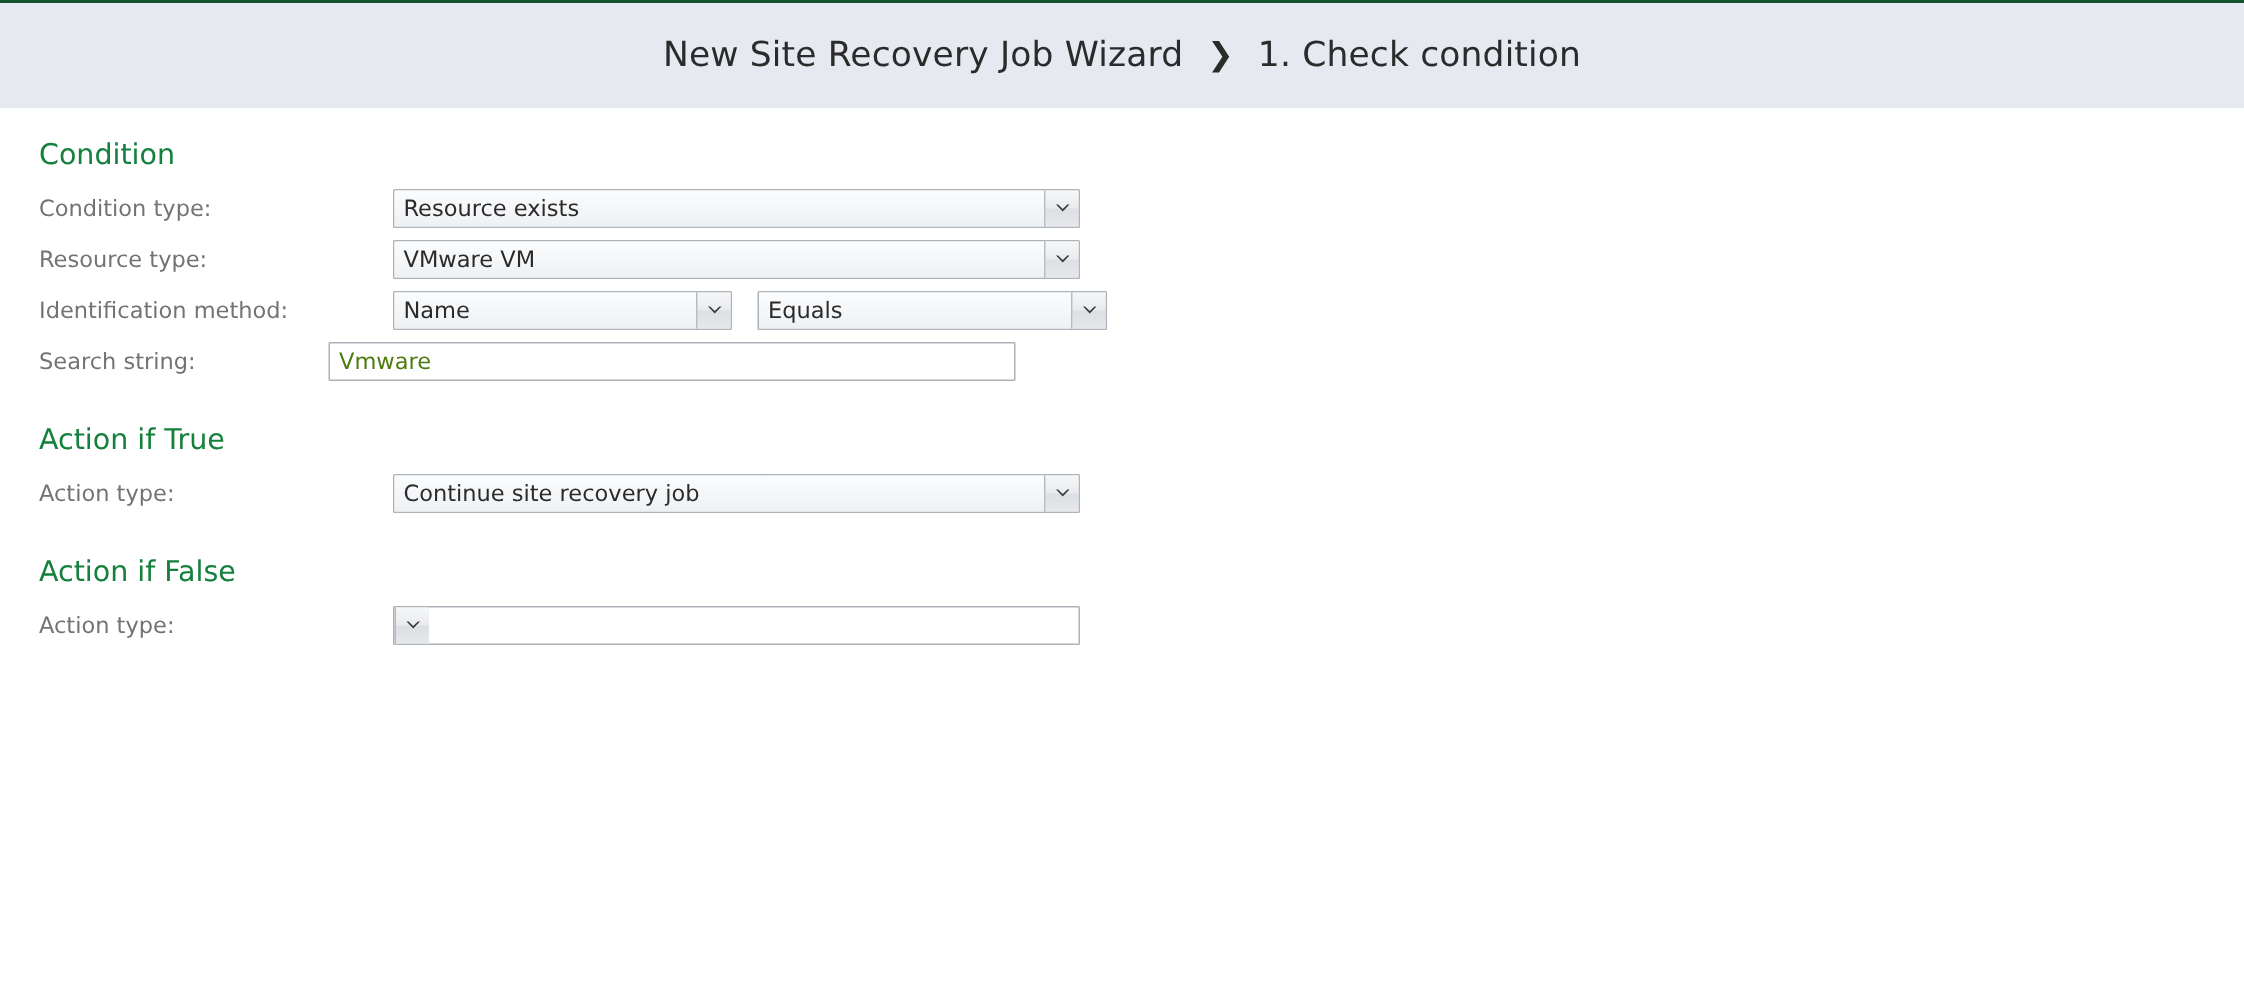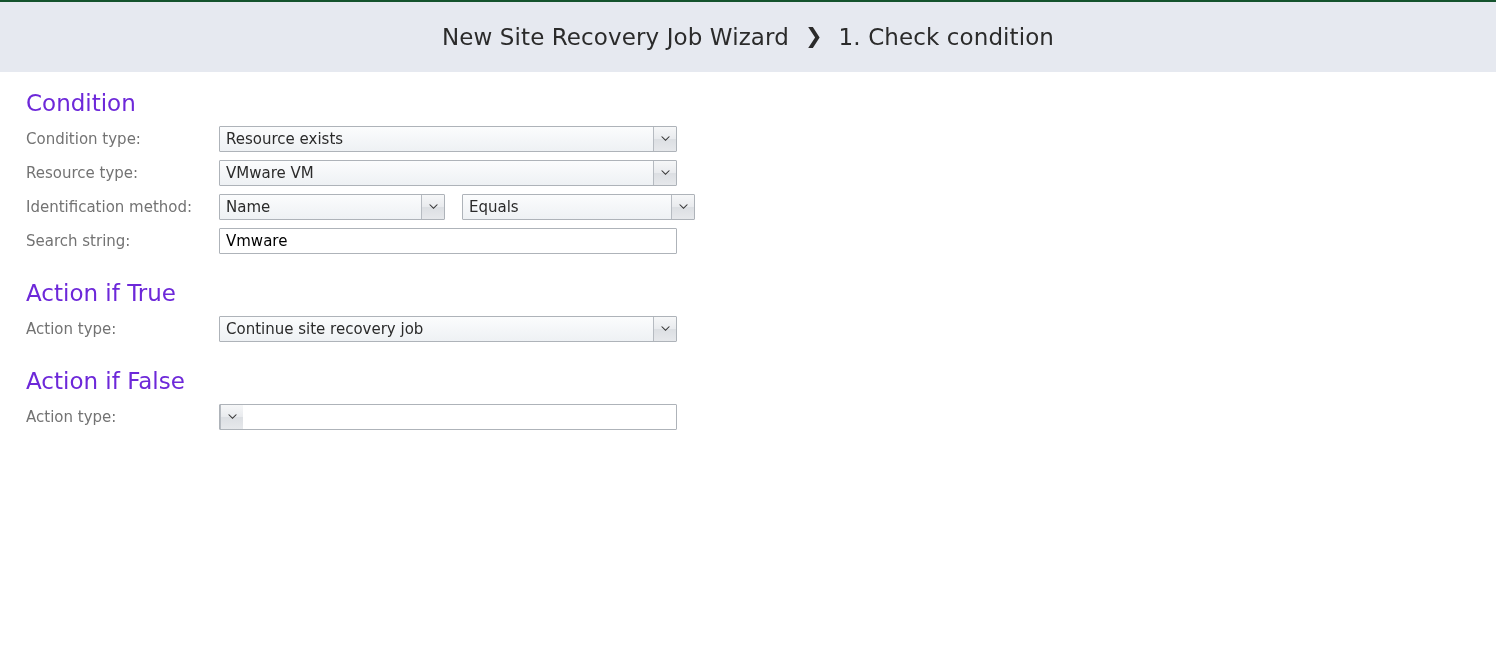--- a/index.html
+++ b/index.html
@@ -48,22 +48,22 @@
 
   
   .form-body {
     padding: 18px 0 0 26px;
     background: #ffffff;
     height: 570px;
     box-sizing: border-box;
   }
 
   .section-title {
-    font-size: 23px;
-    color: #6d28d9;
+    font-size: 19px;
+    color: #15803d;
     font-weight: 400;
     margin: 0 0 6px 0;
     line-height: 26px;
   }
   .section-title.spaced { margin-top: 22px; }
 
   .field-row {
     display: flex;
     align-items: center;
     height: 34px;
@@ -80,20 +80,21 @@
   
   .combo {
     position: relative;
     display: inline-flex;
     align-items: stretch;
     height: 26px;
     box-sizing: border-box;
     border: 1px solid #aeb3b9;
     background: #ffffff;
     border-radius: 1px;
+    margin-left: 43px;
   }
   .combo .combo-text {
     flex: 1 1 auto;
     display: flex;
     align-items: center;
     padding: 0 6px;
     font-size: 15px;
     color: #2b2b2b;
     background: linear-gradient(to bottom, #fbfcfd 0%, #f4f6f8 55%, #eef1f4 100%);
     overflow: hidden;
@@ -117,21 +118,21 @@
 
   
   .text-input {
     width: 458px;
     height: 26px;
     box-sizing: border-box;
     border: 1px solid #aeb3b9;
     background: #ffffff;
     font-family: "DejaVu Sans", "Liberation Sans", sans-serif;
     font-size: 15px;
-    color: #000000;
+    color: #4d7c0f;
     padding: 0 6px;
     border-radius: 1px;
     outline: none;
   }
 </style>
 </head>
 <body>
 
 <div class="wizard-header">
   <div class="wizard-breadcrumb">

